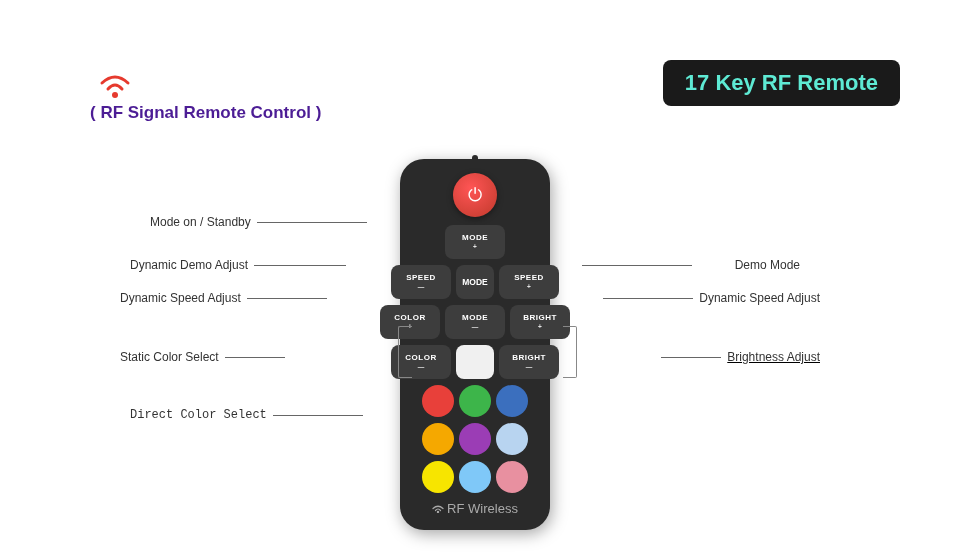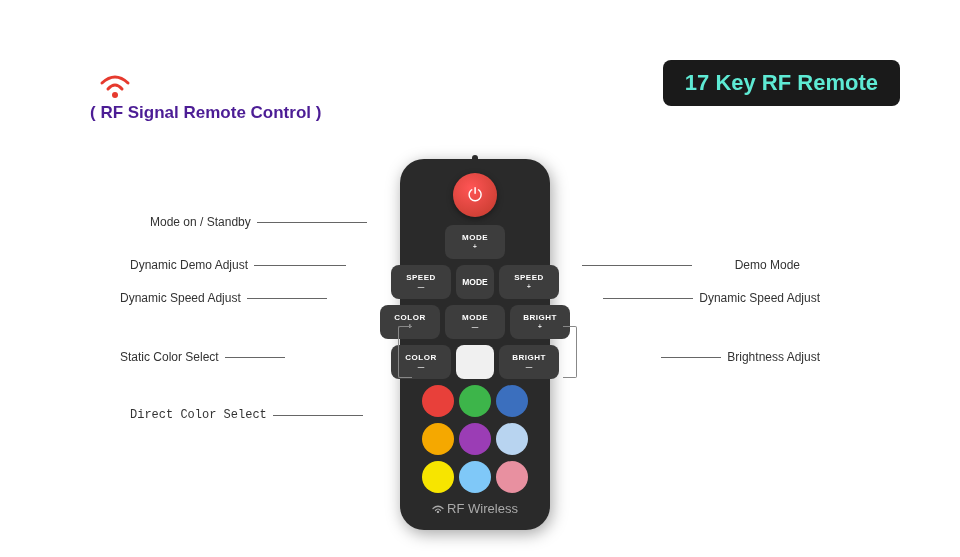--- a/index.html
+++ b/index.html
@@ -330,18 +330,18 @@
 <div class="ann-right" style="top:258px; right:160px;gap:37px;">
   <div class="ann-line" style="width:110px;"></div>
   <span class="ann-label">Demo Mode</span>
 </div>
 
 <div class="ann-right" style="top:291px; right:140px;">
   <div class="ann-line" style="width:90px;"></div>
   <span class="ann-label">Dynamic Speed Adjust</span>
 </div>
 
-<div class="ann-right" style="top:350px; right:140px;">
+<div class="ann-right" style="top:350px; right:140px;text-decoration:underline;">
   <div class="ann-line" style="width:60px;"></div>
   <span class="ann-label">Brightness Adjust</span>
 </div>
 
 <div style="position:absolute; top:326px; right:383px; width:14px; height:52px; border:1.5px solid #888; border-left:none; border-radius:0 2px 2px 0;"></div>
 
 </body></html>

